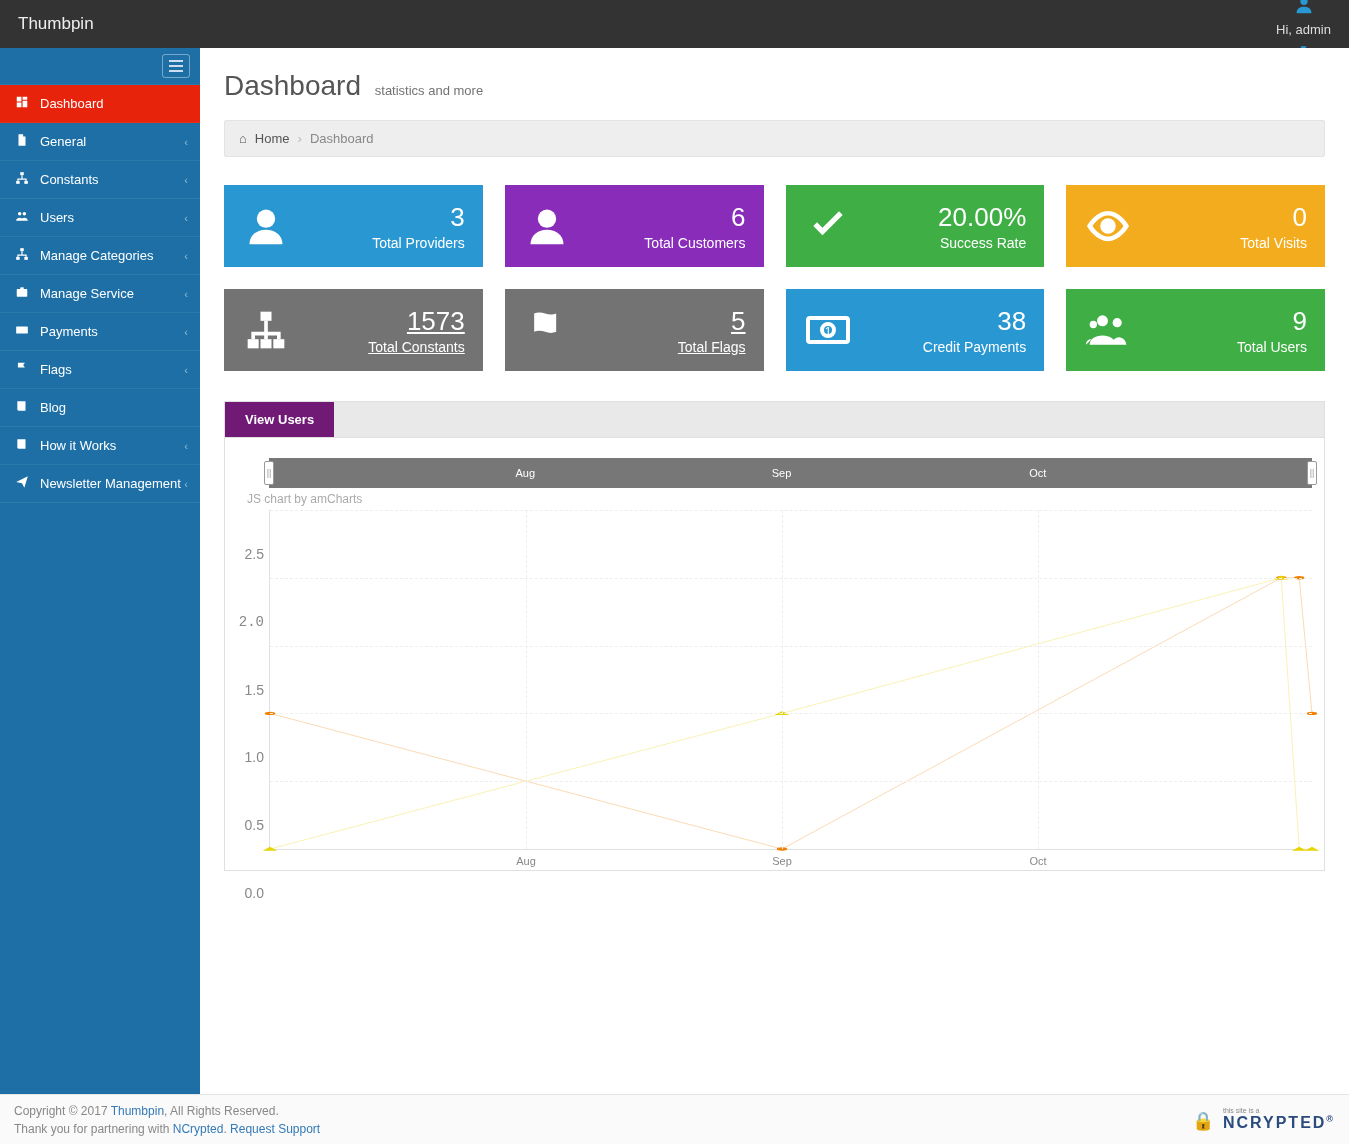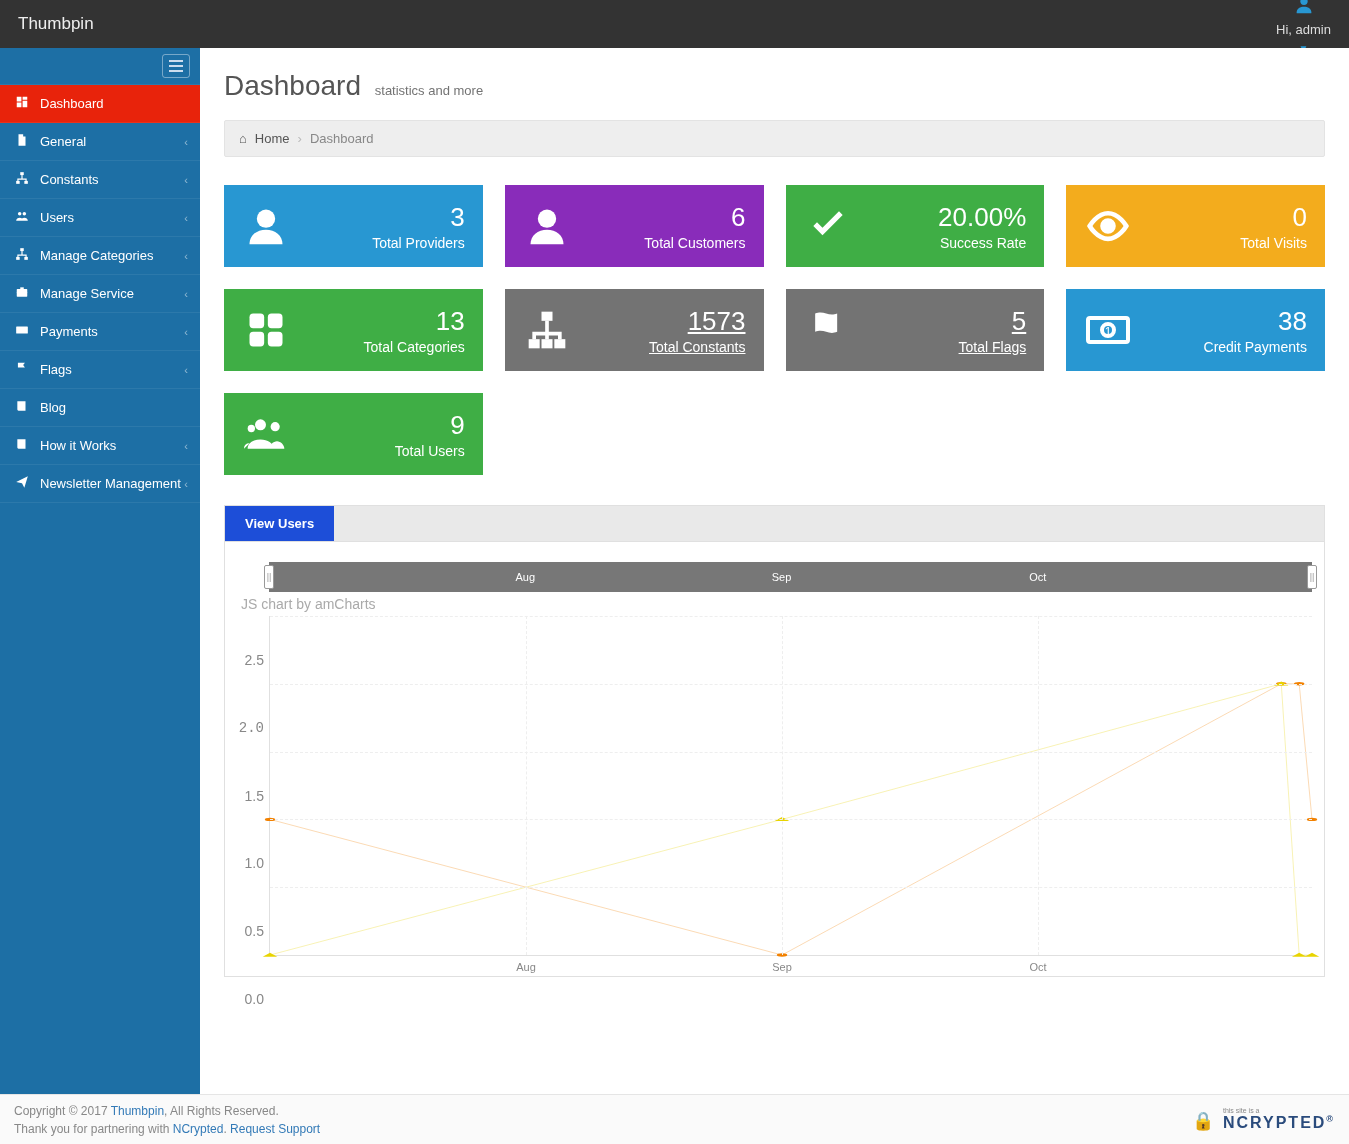--- a/index.html
+++ b/index.html
@@ -36,36 +36,36 @@
 .card { height: 82px; color: #fff; display: flex; align-items: center; justify-content: space-between; padding: 0 18px; }
 .card .c-ico { width: 48px; height: 48px; display:flex; align-items:center; justify-content:center; }
 .card .c-txt { text-align: right; }
 .card .c-val { font-size: 26px; font-weight: 300; }
 .card .c-lbl { font-size: 14px; font-weight: 300; margin-top: 2px; }
 .bg-blue{background:#2897d2;} .bg-purple{background:#892cba;} .bg-green{background:#3fae45;} .bg-amber{background:#f3ac1d;} .bg-red{background:#737373;text-decoration:underline;}
 
 
 .tabs { margin-top: 30px; background: #e9e9e9; border: 1px solid #e0e0e0; display:flex; }
 .tab { padding: 10px 20px; font-size: 13px; cursor:pointer; color:#666; }
-.tab.active { background: #1d4ed8; color: #fff; font-weight: 600; }
+.tab.active { background: #701a75; color: #fff; font-weight: 600; }
 
 
 .chart-panel { border: 1px solid #e0e0e0; border-top: none; padding: 20px 8px 20px 8px; }
 .chart-box { width: 100%; }
 .chart-slider { height: 30px; position: relative; margin-left: 36px; margin-right: 4px; background: #777; }
 .chart-slider .sl-label { position: absolute; top: 50%; transform: translate(-50%, -50%); color: #fff; font-size: 11px; }
 .chart-slider .grip { position: absolute; top: 3px; width: 10px; height: 24px; border: 1px solid #999; background: #fff; border-radius: 2px; display:flex; align-items:center; justify-content:center; font-size:9px; color:#999; cursor: ew-resize;}
 .grip.left { left: -5px; } .grip.right { right: -5px; }
 .chart-area { position: relative; height: 340px; margin-left: 36px; margin-right: 4px; margin-top: 4px; border-left: 1px solid #e0e0e0; border-bottom: 1px solid #e0e0e0; }
 .ylabel { position: absolute; right: 100%; transform: translateY(-50%); padding-right: 6px; font-size: 14px; color: #888; margin-top: 44px; }
 .gridline { position: absolute; left: 0; right: 0; border-top: 1px dashed #eee; }
 .xlabel { position: absolute; top: 100%; transform: translateX(-50%); padding-top: 6px; font-size: 11px; color: #888; }
 .vgrid { position: absolute; top:0; bottom:0; border-left: 1px dashed #eee; }
 svg.plot { position: absolute; inset: 0; width: 100%; height: 100%; overflow: visible; }
-.credit { font-size: 14px; color: #aaa; margin-left: 8px; margin-top: 4px; }
+.credit { font-size: 12px; color: #aaa; margin-left: 14px; margin-top: 4px; }
 .legend { margin-top: 30px; margin-left: 40px; display:flex; gap: 60px; font-size: 12px; color:#555; }
 .legend .lg { display:flex; align-items:center; gap:8px; }
 .legend .swatch { width: 22px; height: 2px; position: relative; }
 .legend .swatch::after { content:""; position:absolute; left:50%; top:50%; width:8px; height:8px; transform:translate(-50%,-50%); }
 .sw-orange { background:#f28100; } .sw-orange::after{ background:#f28100; border-radius:50%; }
 .sw-yellow { background:#e8d400; } .sw-yellow::after{ background:#e8d400; clip-path: polygon(50% 0, 100% 100%, 0 100%); }
 
 
 .footer { height: 50px; background: #fafafa; border-top: 1px solid #e5e5e5; display:flex; align-items:center; justify-content:space-between; padding: 0 14px 0 14px; font-size: 12px; color:#888; }
 .footer a { color: #337ab7; text-decoration: none; }
@@ -242,34 +242,20 @@
         <div class="card bg-amber">
           <div class="c-ico">
             <svg viewBox="0 0 24 24" fill="none" stroke="currentColor" stroke-width="2.5" width="44" height="44">
               <path d="M2 12s4-7 10-7 10 7 10 7-4 7-10 7S2 12 2 12z"></path>
               <circle cx="12" cy="12" r="3" fill="currentColor"></circle>
             </svg>
           </div>
           <div class="c-txt">
             <div class="c-val">0</div>
             <div class="c-lbl">Total Visits</div>
-          </div>
-        </div>
-        <div class="card bg-green">
-          <div class="c-ico">
-            <svg viewBox="0 0 24 24" fill="currentColor" width="44" height="44">
-              <rect x="3" y="3" width="8" height="8" rx="2"></rect>
-              <rect x="13" y="3" width="8" height="8" rx="2"></rect>
-              <rect x="3" y="13" width="8" height="8" rx="2"></rect>
-              <rect x="13" y="13" width="8" height="8" rx="2"></rect>
-            </svg>
-          </div>
-          <div class="c-txt">
-            <div class="c-val">13</div>
-            <div class="c-lbl">Total Categories</div>
           </div>
         </div>
         <div class="card bg-red">
           <div class="c-ico">
             <svg viewBox="0 0 24 24" fill="currentColor" width="44" height="44">
               <rect x="9" y="2" width="6" height="5"></rect>
               <rect x="2" y="17" width="6" height="5"></rect>
               <rect x="9" y="17" width="6" height="5"></rect>
               <rect x="16" y="17" width="6" height="5"></rect>
               <path d="M12 7v5M5 17v-3h14v3M12 12v5" stroke="currentColor" stroke-width="2" fill="none"></path>

